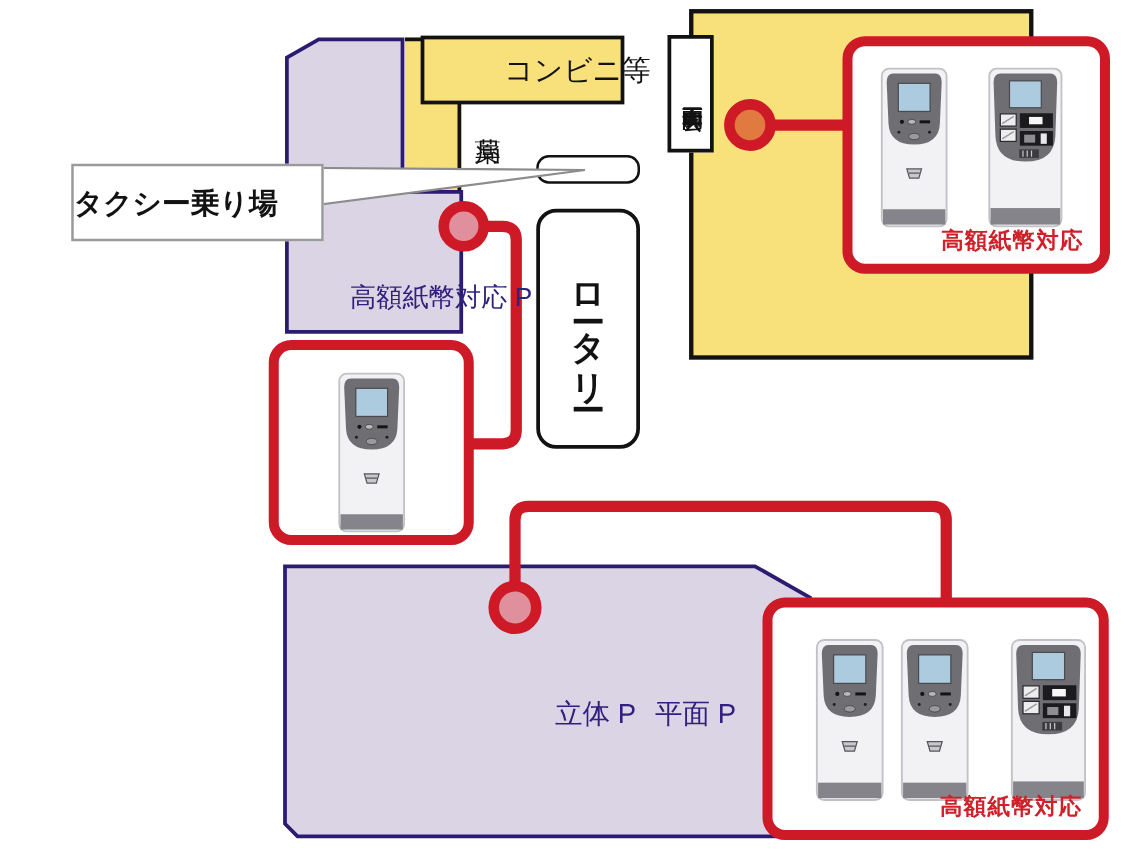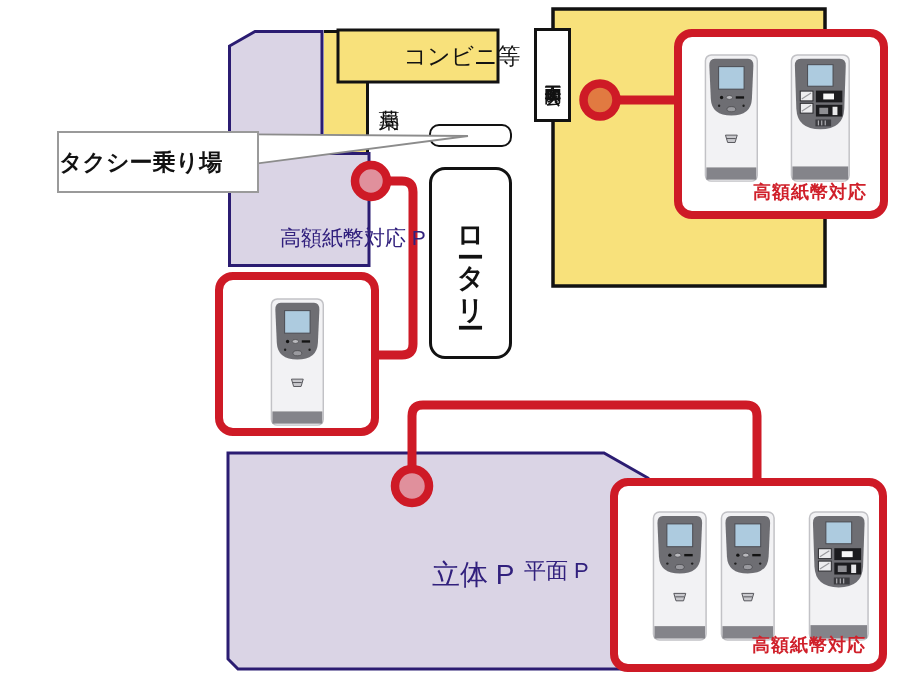--- a/index.html
+++ b/index.html
@@ -30,21 +30,21 @@
   .taxi-label-box .t{font-size:23px;font-weight:bold;color:#121212;}
 
   
   .map-text{z-index:8;font-weight:normal;white-space:nowrap;margin-left:44px;}
   .convenience-label{left:338px;top:30px;width:160px;height:52px;display:flex;
     align-items:center;justify-content:center;font-size:23px;color:#121212;}
   .pharmacy-label{left:331px;top:93px;font-size:21px;color:#121212;letter-spacing:2px;}
   .hospital-label{left:566px;top:244px;font-size:24px;color:#121212;}
   .indigo{color:var(--text-indigo);}
   .disabled-label{left:236px;top:224px;font-size:21px;}
-  .multistory-label{left:388px;top:556px;font-size:28px;}
+  .multistory-label{left:400px;top:556px;font-size:22px;}
   .surface-label{left:480px;top:556px;font-size:22px;}
 
   
   .callout{position:absolute;background:#fff;border:8px solid var(--line-red);
     border-radius:18px;z-index:7;box-sizing:border-box;}
   .callout-entrance{left:674px;top:29px;width:214px;height:190px;}
   .callout-disabled{left:215px;top:272px;width:164px;height:164px;}
   .callout-lot{left:610px;top:478px;width:277px;height:194px;}
   .machines{position:absolute;display:flex;align-items:flex-start;}
   .callout-entrance .machines{left:20px;top:13px;gap:28px;}

